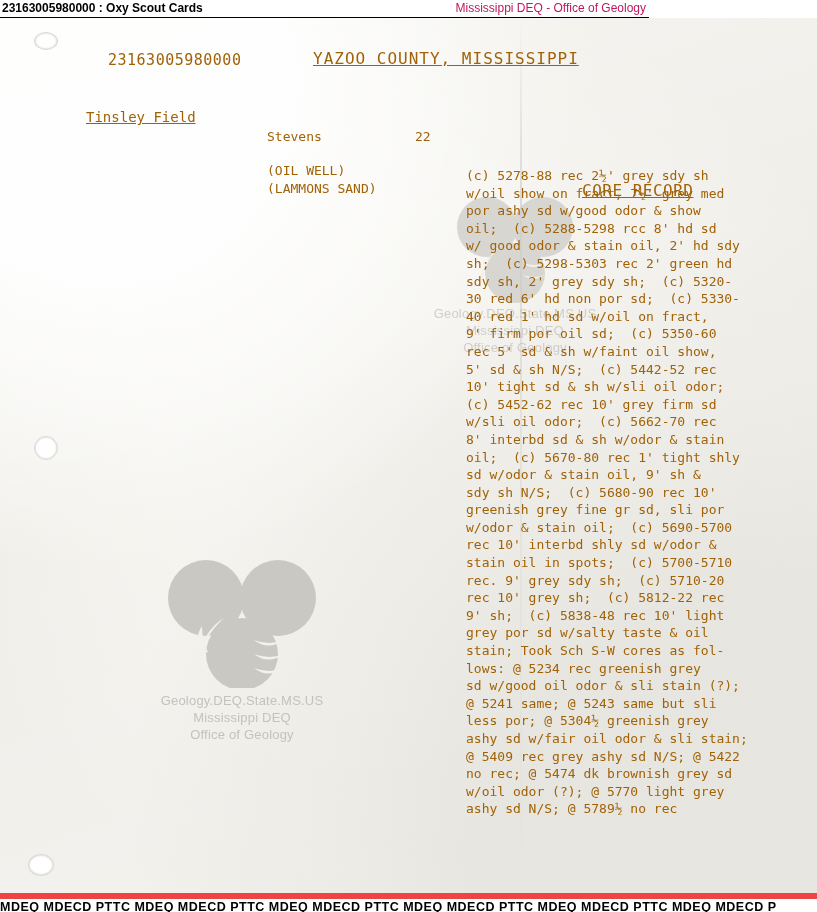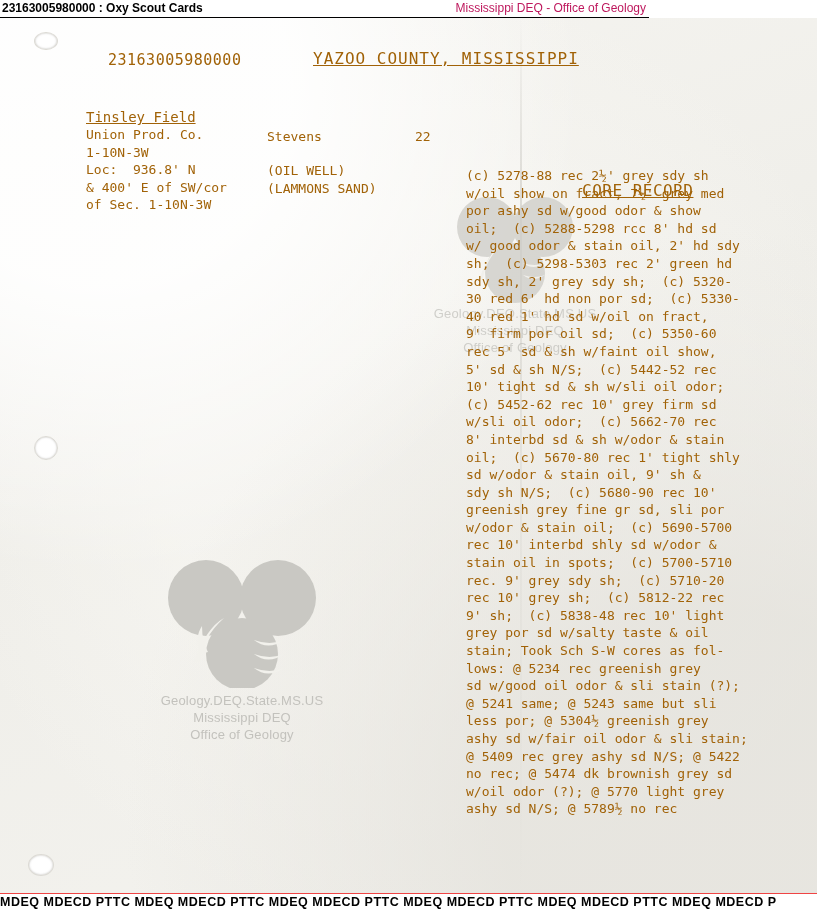--- a/index.html
+++ b/index.html
@@ -126,21 +126,21 @@
   #core-record-title { left: 582px; top: 120px; font-size: 16px; text-decoration: underline; letter-spacing: 0.5px; margin-top: 44px; }
   #core-body { left: 466px; top: 129px; font-size: 13px; line-height: 17.6px; margin-top: 20px; }
 
   
   #bottom-bar {
     position: absolute;
     left: 0; bottom: 0;
     width: 817px;
     height: 19px;
     background: #ffffff;
-    border-top: 1px solid #ef4444;
+    border-top: 6px solid #ef4444;
     box-sizing: border-box;
     overflow: hidden;
     white-space: nowrap;
   }
   #bottom-bar .strip {
     position: absolute;
     left: 0; top: 1px;
     font-size: 12.5px;
     font-weight: bold;
     letter-spacing: 0.5px;
@@ -202,25 +202,20 @@
     </div>
     <div class="wm-text" style="white-space:pre-line">Geology.DEQ.State.MS.US
 Mississippi DEQ
 Office of Geology</div>
   </div>
 
   <div class="typed" id="doc-number">23163005980000</div>
   <div class="typed" id="county-title">YAZOO COUNTY, MISSISSIPPI</div>
 
   <div class="typed" id="field-name">Tinsley Field</div>
-  <div class="typed" id="left-block">Union Prod. Co.
-1-10N-3W
-Loc:  936.8' N
-&amp; 400' E of SW/cor
-of Sec. 1-10N-3W</div>
   <div class="typed" id="mid-block">Stevens</div>
   <div class="typed" id="operator-num">22</div>
   <div class="typed" id="sand-block">(OIL WELL)
 (LAMMONS SAND)</div>
 
   <div class="typed" id="core-record-title">CORE RECORD</div>
   <div class="typed" id="core-body">(c) 5278-88 rec 2½' grey sdy sh
 w/oil show on fract, 7½' grey med
 por ashy sd w/good odor &amp; show
 oil;  (c) 5288-5298 rcc 8' hd sd

